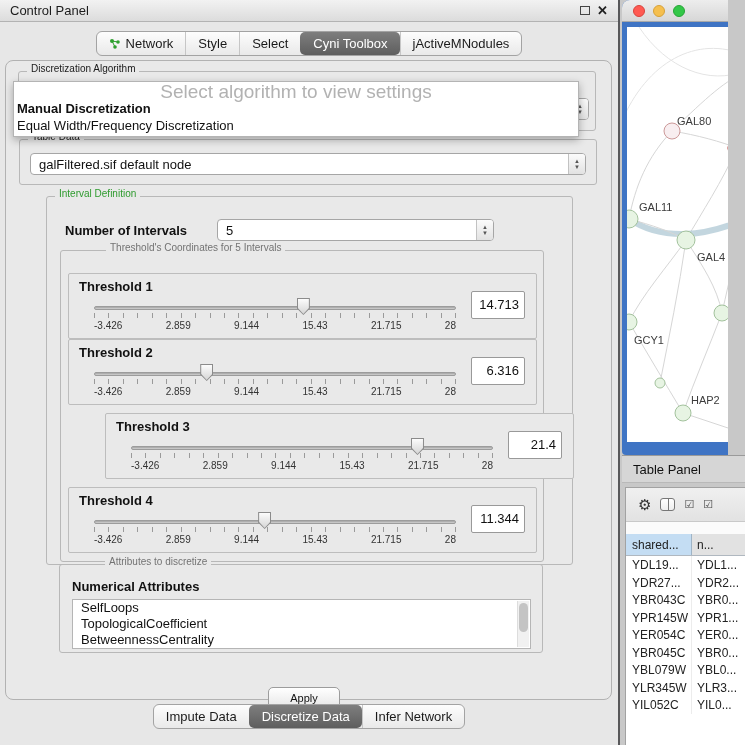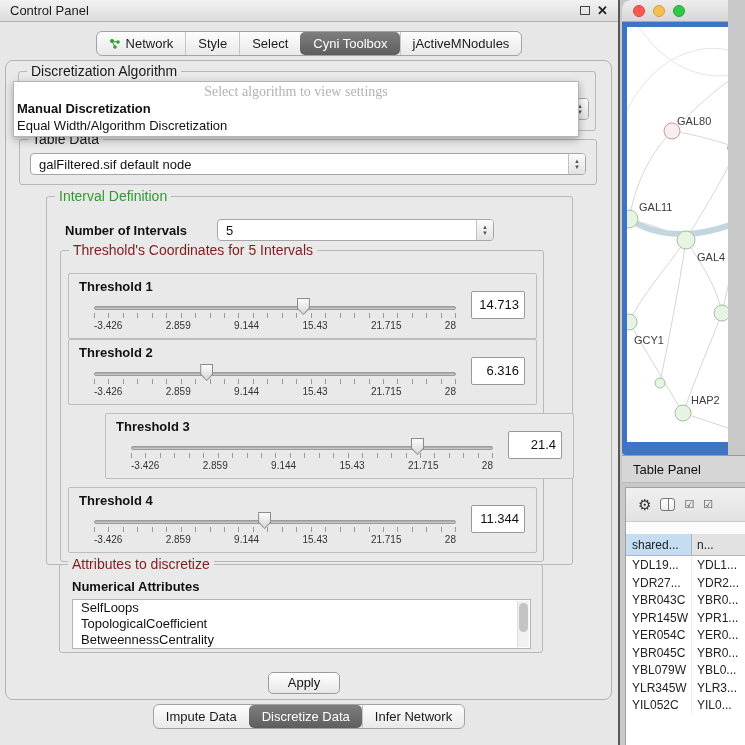--- a/index.html
+++ b/index.html
@@ -23,35 +23,35 @@
          border-left:1px solid #c6c6c6; white-space:nowrap; }
   .tab:first-child { border-left:none; border-radius:5px 0 0 5px; }
   .tab:last-child { border-radius:0 5px 5px 0; }
   .tab.active { background:linear-gradient(#7e7e7e,#5e5e5e); color:#fff; border-radius:5px; border-left-color:transparent; }
   .net-icon { width:12px; height:12px; }
 
   .cp-body { position:absolute; left:5px; top:60px; width:607px; height:640px;
              border:1px solid #b2b2b2; border-radius:8px; background:#e9e9e9; }
 
   .group { position:absolute; border:1px solid #b8b8b8; border-radius:3px; }
-  .legend { position:absolute; top:-9px; left:8px; background:#e9e9e9; padding:0 4px; font-size:14px; color:#1a1a1a; }
+  .legend { position:absolute; top:-9px; left:8px; background:#e9e9e9; padding:0 4px; font-size:10px; color:#1a1a1a; }
   .legend.green { color:#2f9b2f; }
-  .legend.blue { color:#7f1d1d; }
+  .legend.blue { color:#737373;margin-left:37px; }
 
   .combo { position:absolute; background:#fff; border:1px solid #a6a6a6; border-radius:4px;
            font-size:13px; color:#111; display:flex; align-items:center; padding-left:8px; height:22px; }
   .stepper { margin-left:auto; width:17px; height:100%; border-left:1px solid #c2c2c2;
              background:linear-gradient(#fbfbfb,#e2e2e2); border-radius:0 3px 3px 0;
              display:flex; flex-direction:column; align-items:center; justify-content:center;
              font-size:6px; line-height:6px; color:#555; }
 
   
   .algo-popup { position:absolute; left:7px; top:20px; width:566px; height:56px; background:#fff;
                 border:1px solid #b4b4b4; box-shadow:0 3px 8px rgba(0,0,0,.3); z-index:20; padding-top:2px; }
-  .popup-placeholder { text-align:center; color:#b2b2b2; font-size:14px; line-height:16px;font-family:Liberation Serif, serif; }
+  .popup-placeholder { text-align:center; color:#b2b2b2; font-size:19px; line-height:16px; }
   .popup-item { font-size:13px; line-height:17px; padding:0 3px; color:#111; }
   .popup-item.bold { font-weight:bold; }
 
   .bold-label { font-size:13px; font-weight:bold; color:#111; position:absolute; }
 
   
   .t-block { position:absolute; left:7px; width:469px; height:66px; border:1px solid #bdbdbd; border-radius:2px; background:#e9e9e9; }
   .t-label { position:absolute; left:10px; top:5px; font-size:13px; font-weight:bold; color:#111; }
   .slider { position:absolute; left:25px; top:24px; width:362px; height:19px; }
   .track  { position:absolute; left:0; right:0; top:8px; height:4px; background:#c9c9c9;
@@ -68,23 +68,23 @@
             border:1px solid #999; border-radius:2px; font-size:13px; color:#111;
             text-align:right; line-height:26px; padding-right:5px; }
 
   
   .attr-list { position:absolute; left:12px; top:34px; width:459px; height:50px; background:#fff;
                border:1px solid #b5b5b5; overflow:hidden; }
   .attr-item { font-size:13px; line-height:16px; padding-left:8px; color:#111; }
   .attr-scroll { position:absolute; right:1px; top:1px; bottom:1px; width:12px; background:#f1f1f1; border-left:1px solid #ddd; }
   .attr-scroll-thumb { position:absolute; left:1px; right:1px; top:2px; height:62%; background:#c4c4c4; border-radius:5px; }
 
-  .apply-btn { position:absolute; left:262px; top:611px; width:72px; height:22px;
+  .apply-btn { position:absolute; left:262px; top:626px; width:72px; height:22px;
                background:linear-gradient(#fff,#e6e6e6); border:1px solid #9c9c9c; border-radius:5px;
-               font-size:13px; color:#111; text-align:center; line-height:20px; }
+               font-size:11px; color:#111; text-align:center; line-height:20px; }
 
   
   .right-bg { position:absolute; left:620px; top:0; width:125px; height:745px; background:#c8c8c8; }
 
   .network-window { position:absolute; left:622px; top:0; width:106px; height:455px;
                     background:#3f74c4; border-top-left-radius:8px; border-bottom-left-radius:4px; overflow:hidden; }
   .nw-titlebar { height:22px; background:linear-gradient(#ededed,#d7d7d7); border-bottom:1px solid #a9a9a9;
                  display:flex; align-items:center; gap:8px; padding-left:11px; }
   .light { width:12px; height:12px; border-radius:50%; display:inline-block; }
   .light.red { background:#ff5a52; border:1px solid #d8443d; }
@@ -163,21 +163,21 @@
         <span class="stepper">
           <span>▲</span>
             <span>▼</span>
         </span>
       </div>
     </div>
 
     <div class="algo-popup">
       <div class="popup-placeholder">Select algorithm to view settings</div>
       <div class="popup-item bold">Manual Discretization</div>
-      <div class="popup-item">Equal Width/Algorithm Discretization</div>
+      <div class="popup-item">Equal Width/Frequency Discretization</div>
     </div>
 
     <div class="group" style="left:13px; top:78px; width:578px; height:46px;">
       <span class="legend">Table Data</span>
       <div class="combo" style="left:10px; top:13px; width:556px;">
         <span>galFiltered.sif default node</span>
         <span class="stepper">
           <span>▲</span>
             <span>▼</span>
         </span>

